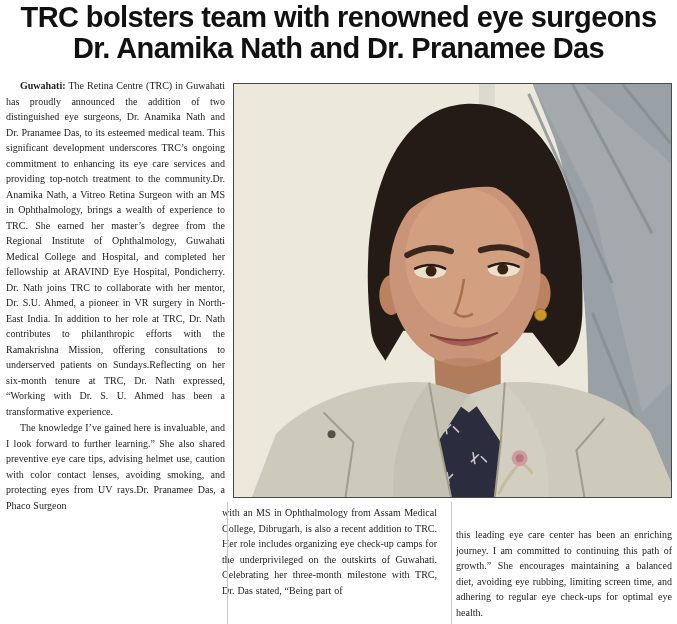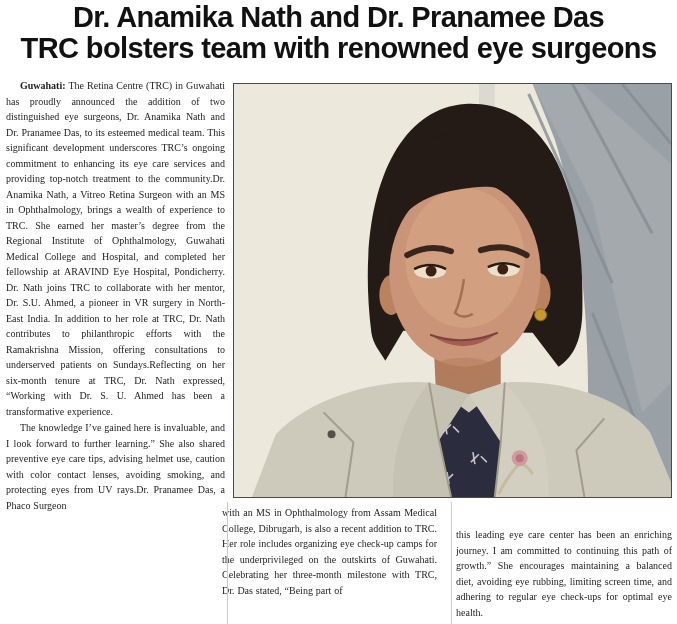--- a/index.html
+++ b/index.html
@@ -49,22 +49,22 @@
   }
   .vrule-1{left:227px;top:502px;height:122px;}
   .vrule-2{left:451px;top:502px;height:122px;}
 </style>
 </head>
 <body>
 
 <div class="page">
 
   <div class="headline">
+    <div>TRC bolsters team with renowned eye surgeons</div>
     <div>Dr. Anamika Nath and Dr. Pranamee Das</div>
-    <div>TRC bolsters team with renowned eye surgeons</div>
   </div>
 
   <div class="col col-left">
     <p><span class="lead-in">Guwahati:</span><span> The Retina Centre (TRC) in Guwahati has proudly announced the addition of two distinguished eye surgeons, Dr. Anamika Nath and Dr. Pranamee Das, to its esteemed medical team. This significant development underscores TRC’s ongoing commitment to enhancing its eye care services and providing top-notch treatment to the community.Dr. Anamika Nath, a Vitreo Retina Surgeon with an MS in Ophthalmology, brings a wealth of experience to TRC. She earned her master’s degree from the Regional Institute of Ophthalmology, Guwahati Medical College and Hospital, and completed her fellowship at ARAVIND Eye Hospital, Pondicherry. Dr. Nath joins TRC to collaborate with her mentor, Dr. S.U. Ahmed, a pioneer in VR surgery in North-East India. In addition to her role at TRC, Dr. Nath contributes to philanthropic efforts with the Ramakrishna Mission, offering consultations to underserved patients on Sundays.Reflecting on her six-month tenure at TRC, Dr. Nath expressed, “Working with Dr. S. U. Ahmed has been a transformative experience.</span></p>
     <p>The knowledge I’ve gained here is invaluable, and I look forward to further learning.” She also shared preventive eye care tips, advising helmet use, caution with color contact lenses, avoiding smoking, and protecting eyes from UV rays.Dr. Pranamee Das, a Phaco Surgeon</p>
   </div>
 
   <figure class="photo-frame">
     <svg viewBox="0 0 439 415" preserveAspectRatio="none">
 

